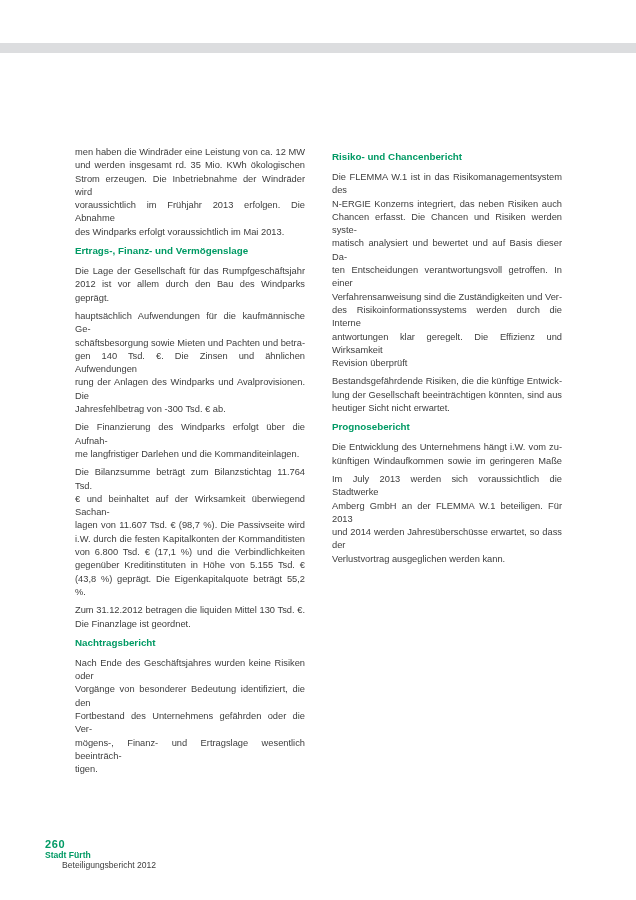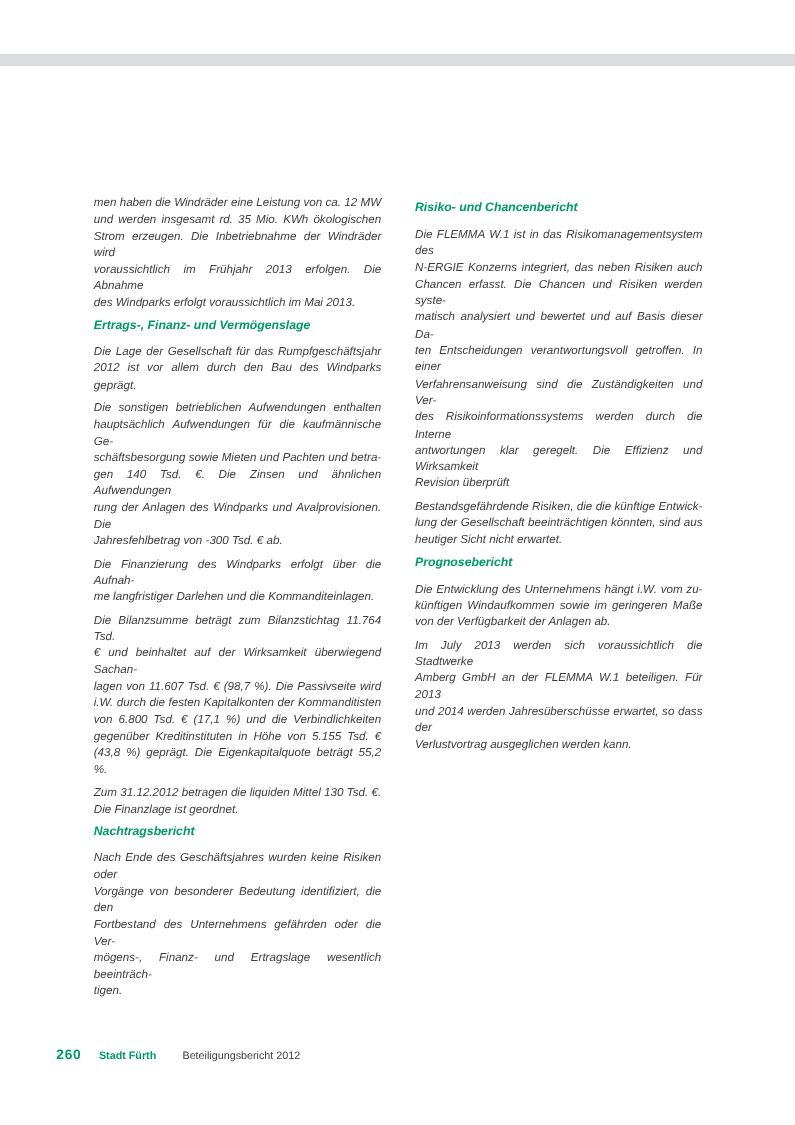--- a/index.html
+++ b/index.html
@@ -14,27 +14,26 @@
   .top-band {
     position: absolute;
     left: 0;
     top: 43px;
     width: 636px;
     height: 10px;
     background: #dcdddf;
   }
   .col {
     position: absolute;
-    top: 156px;
+    top: 146px;
     width: 230px;
     font-size: 9.3px;
     line-height: 13.3px;
     color: #3d3d3d;
     letter-spacing: 0px;
-    font-style: italic;
   }
   .col-left  { left: 75px; }
   .col-right { left: 332px; }
   .para { margin: 0 0 5px 0; }
   .line {
     display: block;
     text-align: justify;
     text-align-last: justify;
     white-space: normal;
   }
@@ -44,20 +43,21 @@
     font-size: 9.8px;
     line-height: 14px;
     margin: 4px 0 7px 0;
   }
   .footer {
     position: absolute;
     left: 45px;
     top: 838px;
     display: flex;
     align-items: baseline;
+    flex-direction: column;
   }
   .page-num {
     font-weight: bold;
     font-size: 11px;
     letter-spacing: 0.6px;
     margin-right: 14px;
   }
   .publisher {
     font-weight: bold;
     font-size: 8.6px;
@@ -81,21 +81,20 @@
         <span class="line">Strom erzeugen. Die Inbetriebnahme der Windräder wird</span>
         <span class="line">voraussichtlich im Frühjahr 2013 erfolgen. Die Abnahme</span>
         <span class="line para-end">des Windparks erfolgt voraussichtlich im Mai 2013.</span>
       </div>
       <div class="heading" style="color: rgb(0, 154, 100);">Ertrags-, Finanz- und Vermögenslage</div>
       <div class="para">
         <span class="line">Die Lage der Gesellschaft für das Rumpfgeschäftsjahr</span>
         <span class="line para-end">2012 ist vor allem durch den Bau des Windparks geprägt.</span>
       </div>
       <div class="para">
-        <span class="line">Die sonstigen betrieblichen Aufwendungen enthalten</span>
         <span class="line">hauptsächlich Aufwendungen für die kaufmännische Ge-</span>
         <span class="line">schäftsbesorgung sowie Mieten und Pachten und betra-</span>
         <span class="line">gen 140 Tsd. €. Die Zinsen und ähnlichen Aufwendungen</span>
         <span class="line">rung der Anlagen des Windparks und Avalprovisionen. Die</span>
         <span class="line para-end">Jahresfehlbetrag von -300 Tsd. € ab.</span>
       </div>
       <div class="para">
         <span class="line">Die Finanzierung des Windparks erfolgt über die Aufnah-</span>
         <span class="line para-end">me langfristiger Darlehen und die Kommanditeinlagen.</span>
       </div>
@@ -136,21 +135,20 @@
       </div>
       <div class="para">
         <span class="line">Bestandsgefährdende Risiken, die die künftige Entwick-</span>
         <span class="line">lung der Gesellschaft beeinträchtigen könnten, sind aus</span>
         <span class="line para-end">heutiger Sicht nicht erwartet.</span>
       </div>
       <div class="heading" style="color: rgb(0, 154, 100);">Prognosebericht</div>
       <div class="para">
         <span class="line">Die Entwicklung des Unternehmens hängt i.W. vom zu-</span>
         <span class="line">künftigen Windaufkommen sowie im geringeren Maße</span>
-        <span class="line para-end">von der Verfügbarkeit der Anlagen ab.</span>
       </div>
       <div class="para">
         <span class="line">Im July 2013 werden sich voraussichtlich die Stadtwerke</span>
         <span class="line">Amberg GmbH an der FLEMMA W.1 beteiligen. Für 2013</span>
         <span class="line">und 2014 werden Jahresüberschüsse erwartet, so dass der</span>
         <span class="line para-end">Verlustvortrag ausgeglichen werden kann.</span>
       </div>
     </div>
   <div class="footer">
     <span class="page-num" style="color: rgb(0, 154, 100);">260</span>

